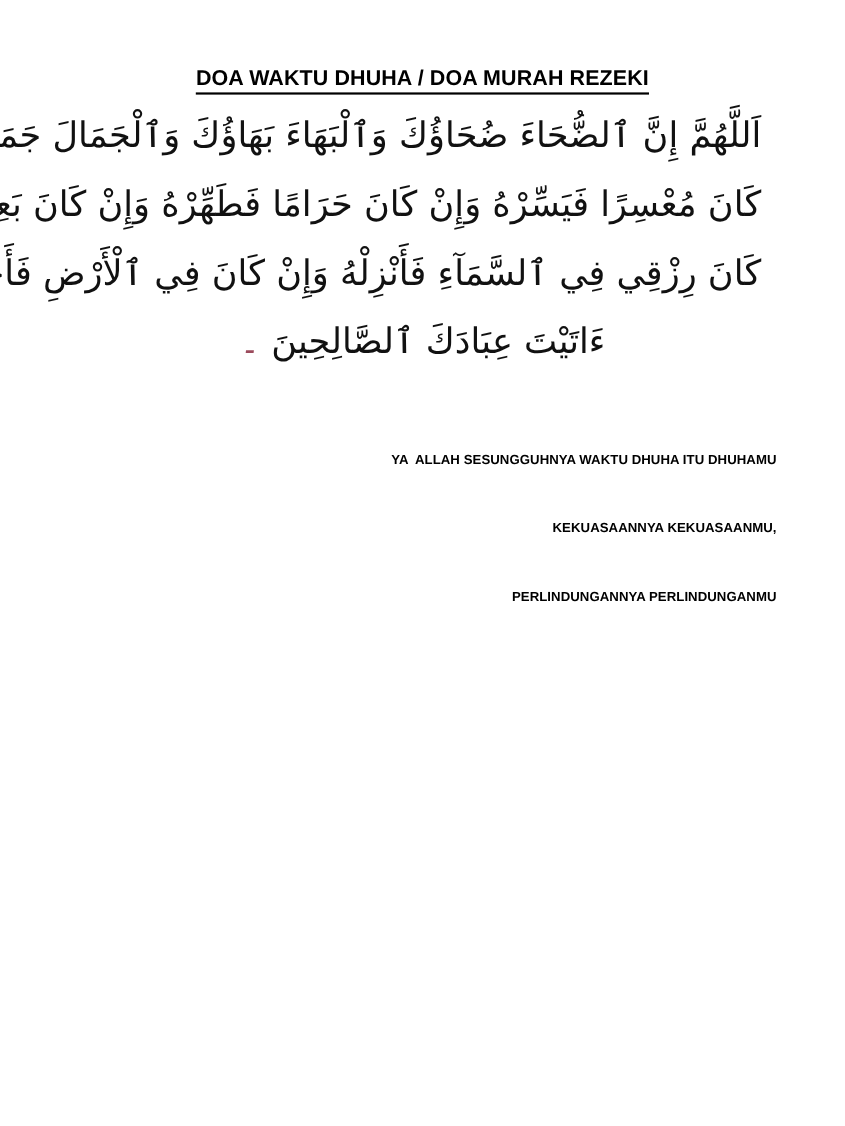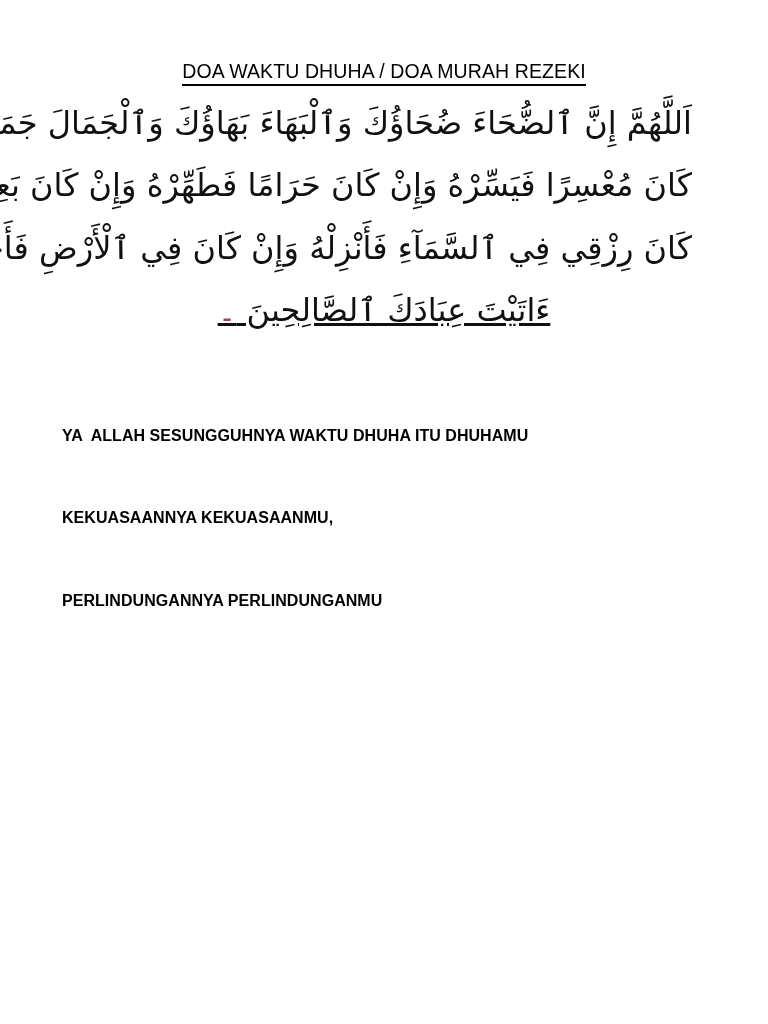--- a/index.html
+++ b/index.html
@@ -26,21 +26,21 @@
   }
 
   .content {
     padding: 60px 62px 0 62px;
     box-sizing: border-box;
   }
 
   
   .doc-title {
     text-align: center;
-    font-weight: normal;
+    font-weight: bold;
     font-size: 19.5px;
     letter-spacing: 0.1px;
     margin: 0 0 4px 0;
     line-height: 1.2;
   }
   .doc-title .title-inner {
     display: inline-block;
     border-bottom: 2px solid #000;
     padding-bottom: 1px;
   }
@@ -65,36 +65,35 @@
     text-align-last: justify;
     margin: 0;
     letter-spacing: 0;
   }
 
   .arabic-line.last {
     text-align: right;
     text-align-last: center;
     padding-left: 0;
     padding-right: 0;
-    text-decoration: underline;
   }
 
   .arabic-line .stop {
     color: #9b4a5c;
   }
 
   
   .translation {
     margin-top: 26px;
   }
 
   .para {
-    text-align: left;
+    text-align: right;
     font-weight: bold;
-    font-size: 16px;
+    font-size: 12px;
     line-height: 1.72;
     letter-spacing: 0.05px;
     margin: 0;
     white-space: pre-wrap;
   }
 
   .para .tline {
     display: block;
   }
 </style>

